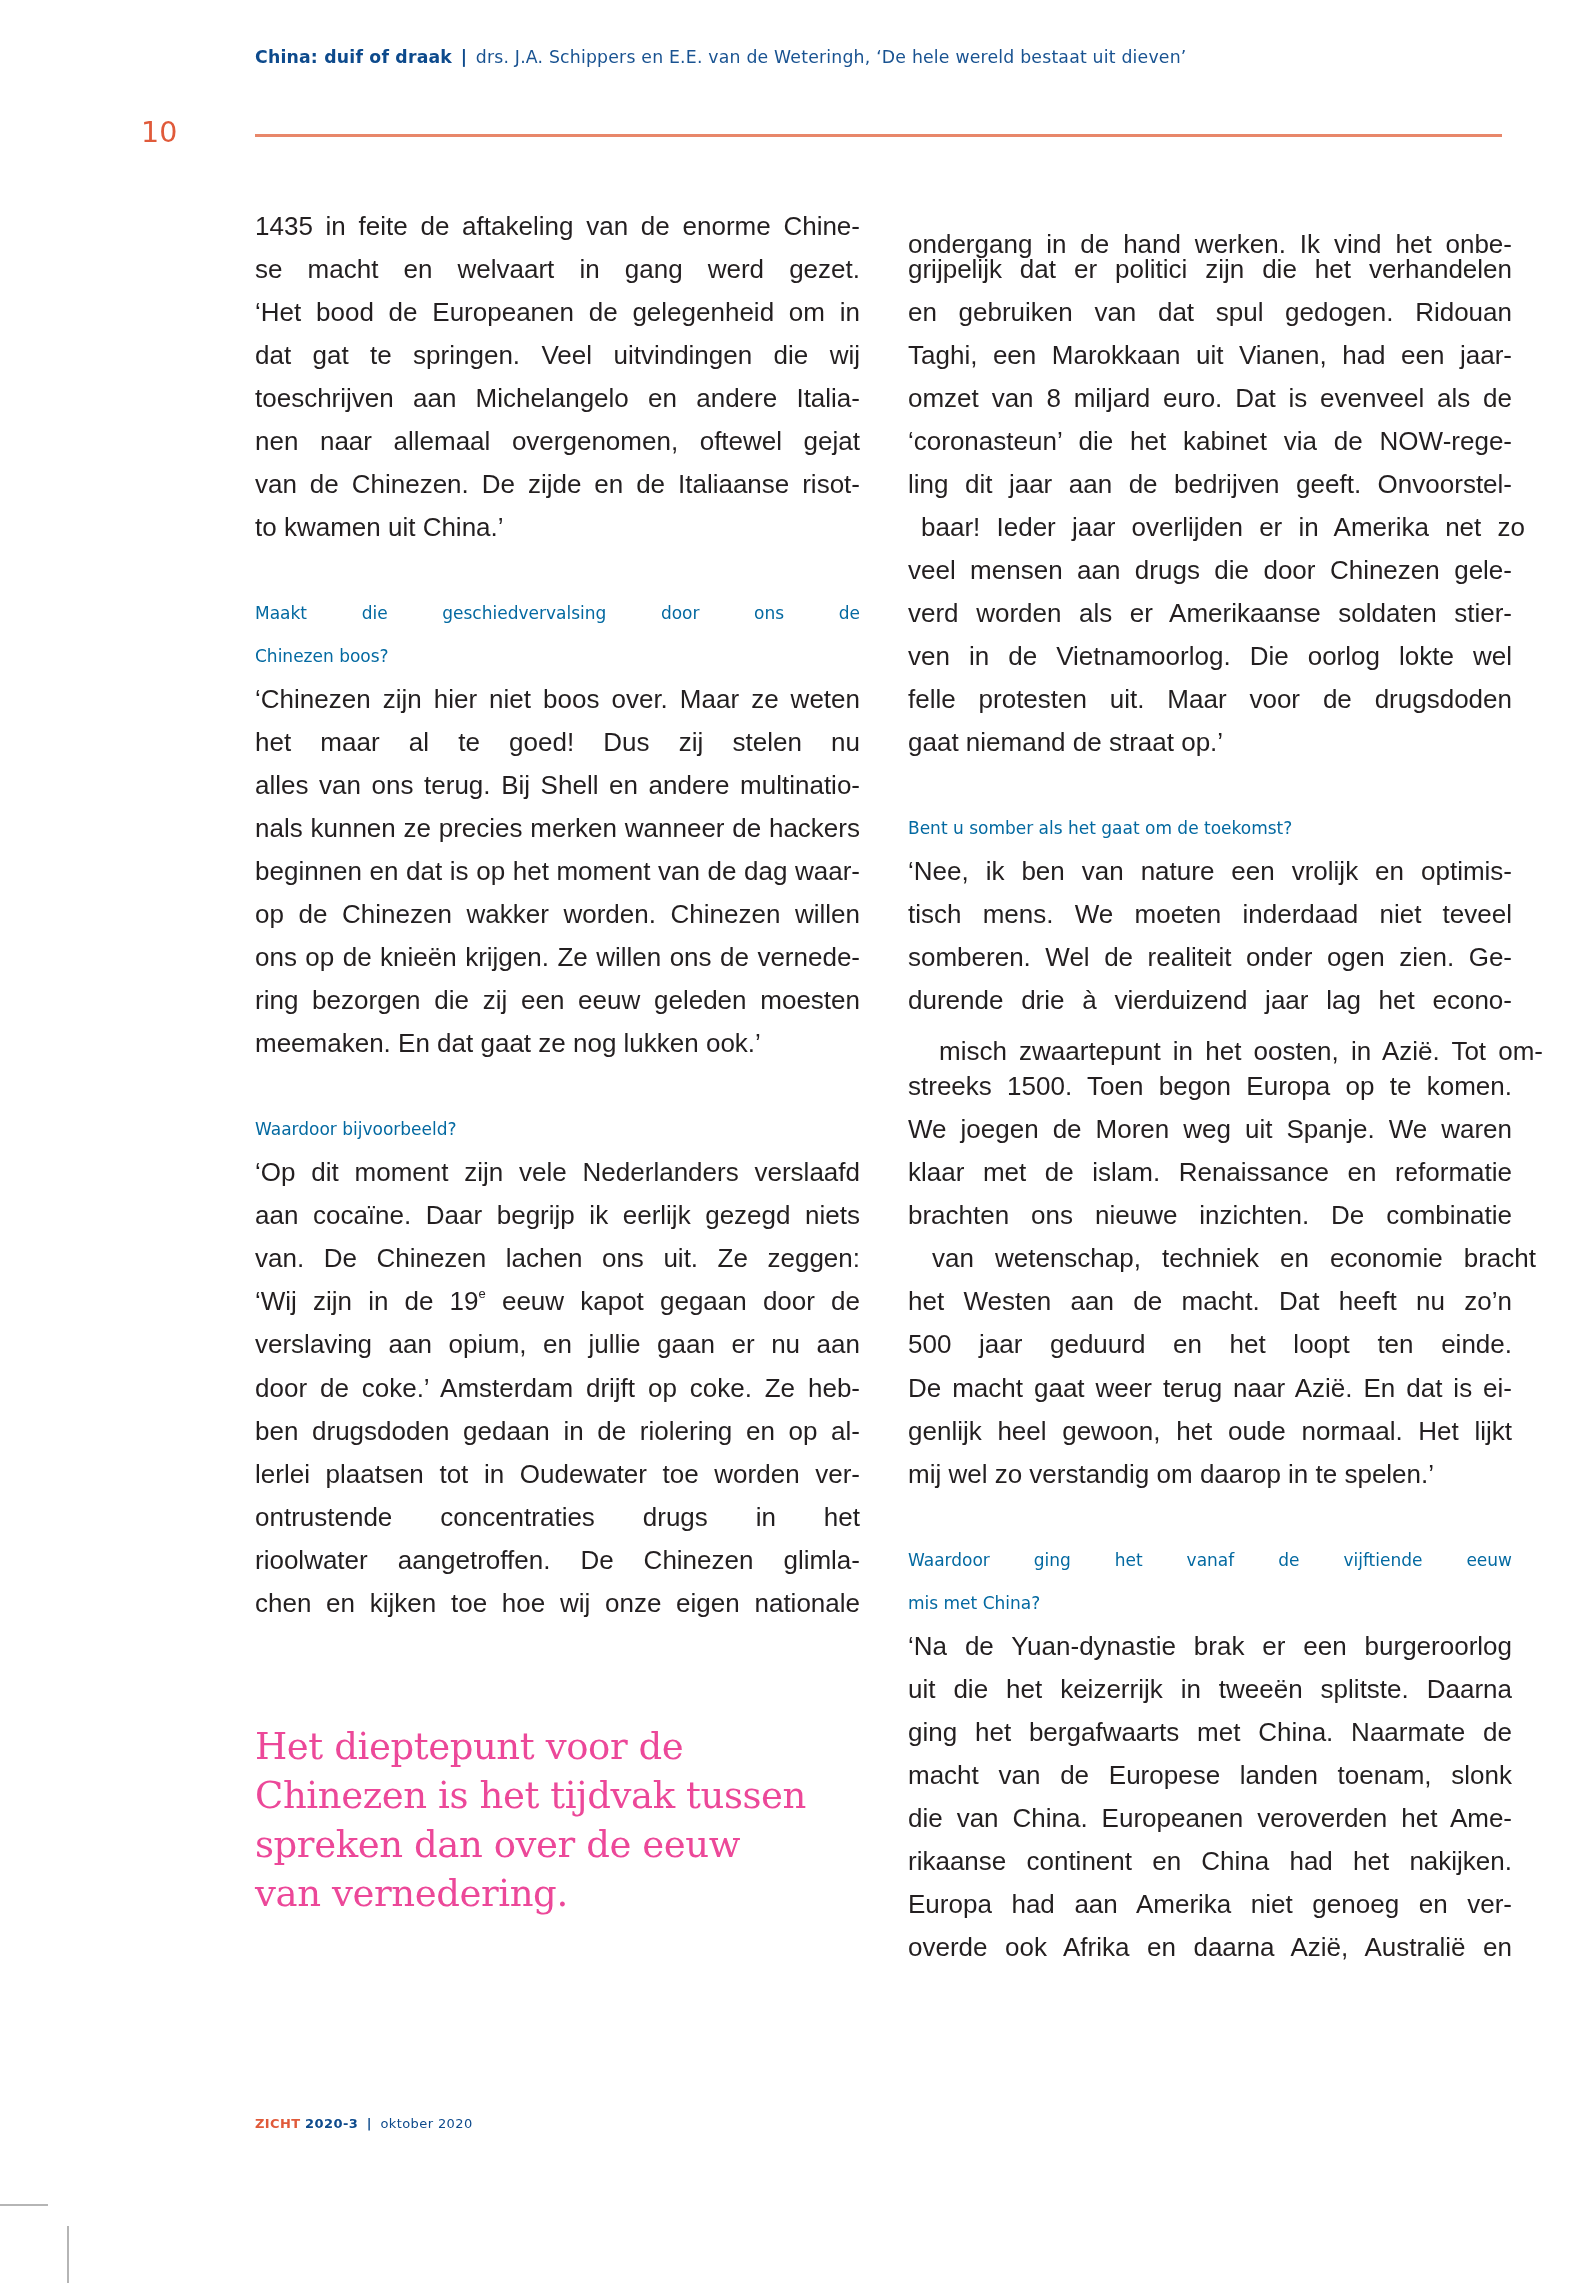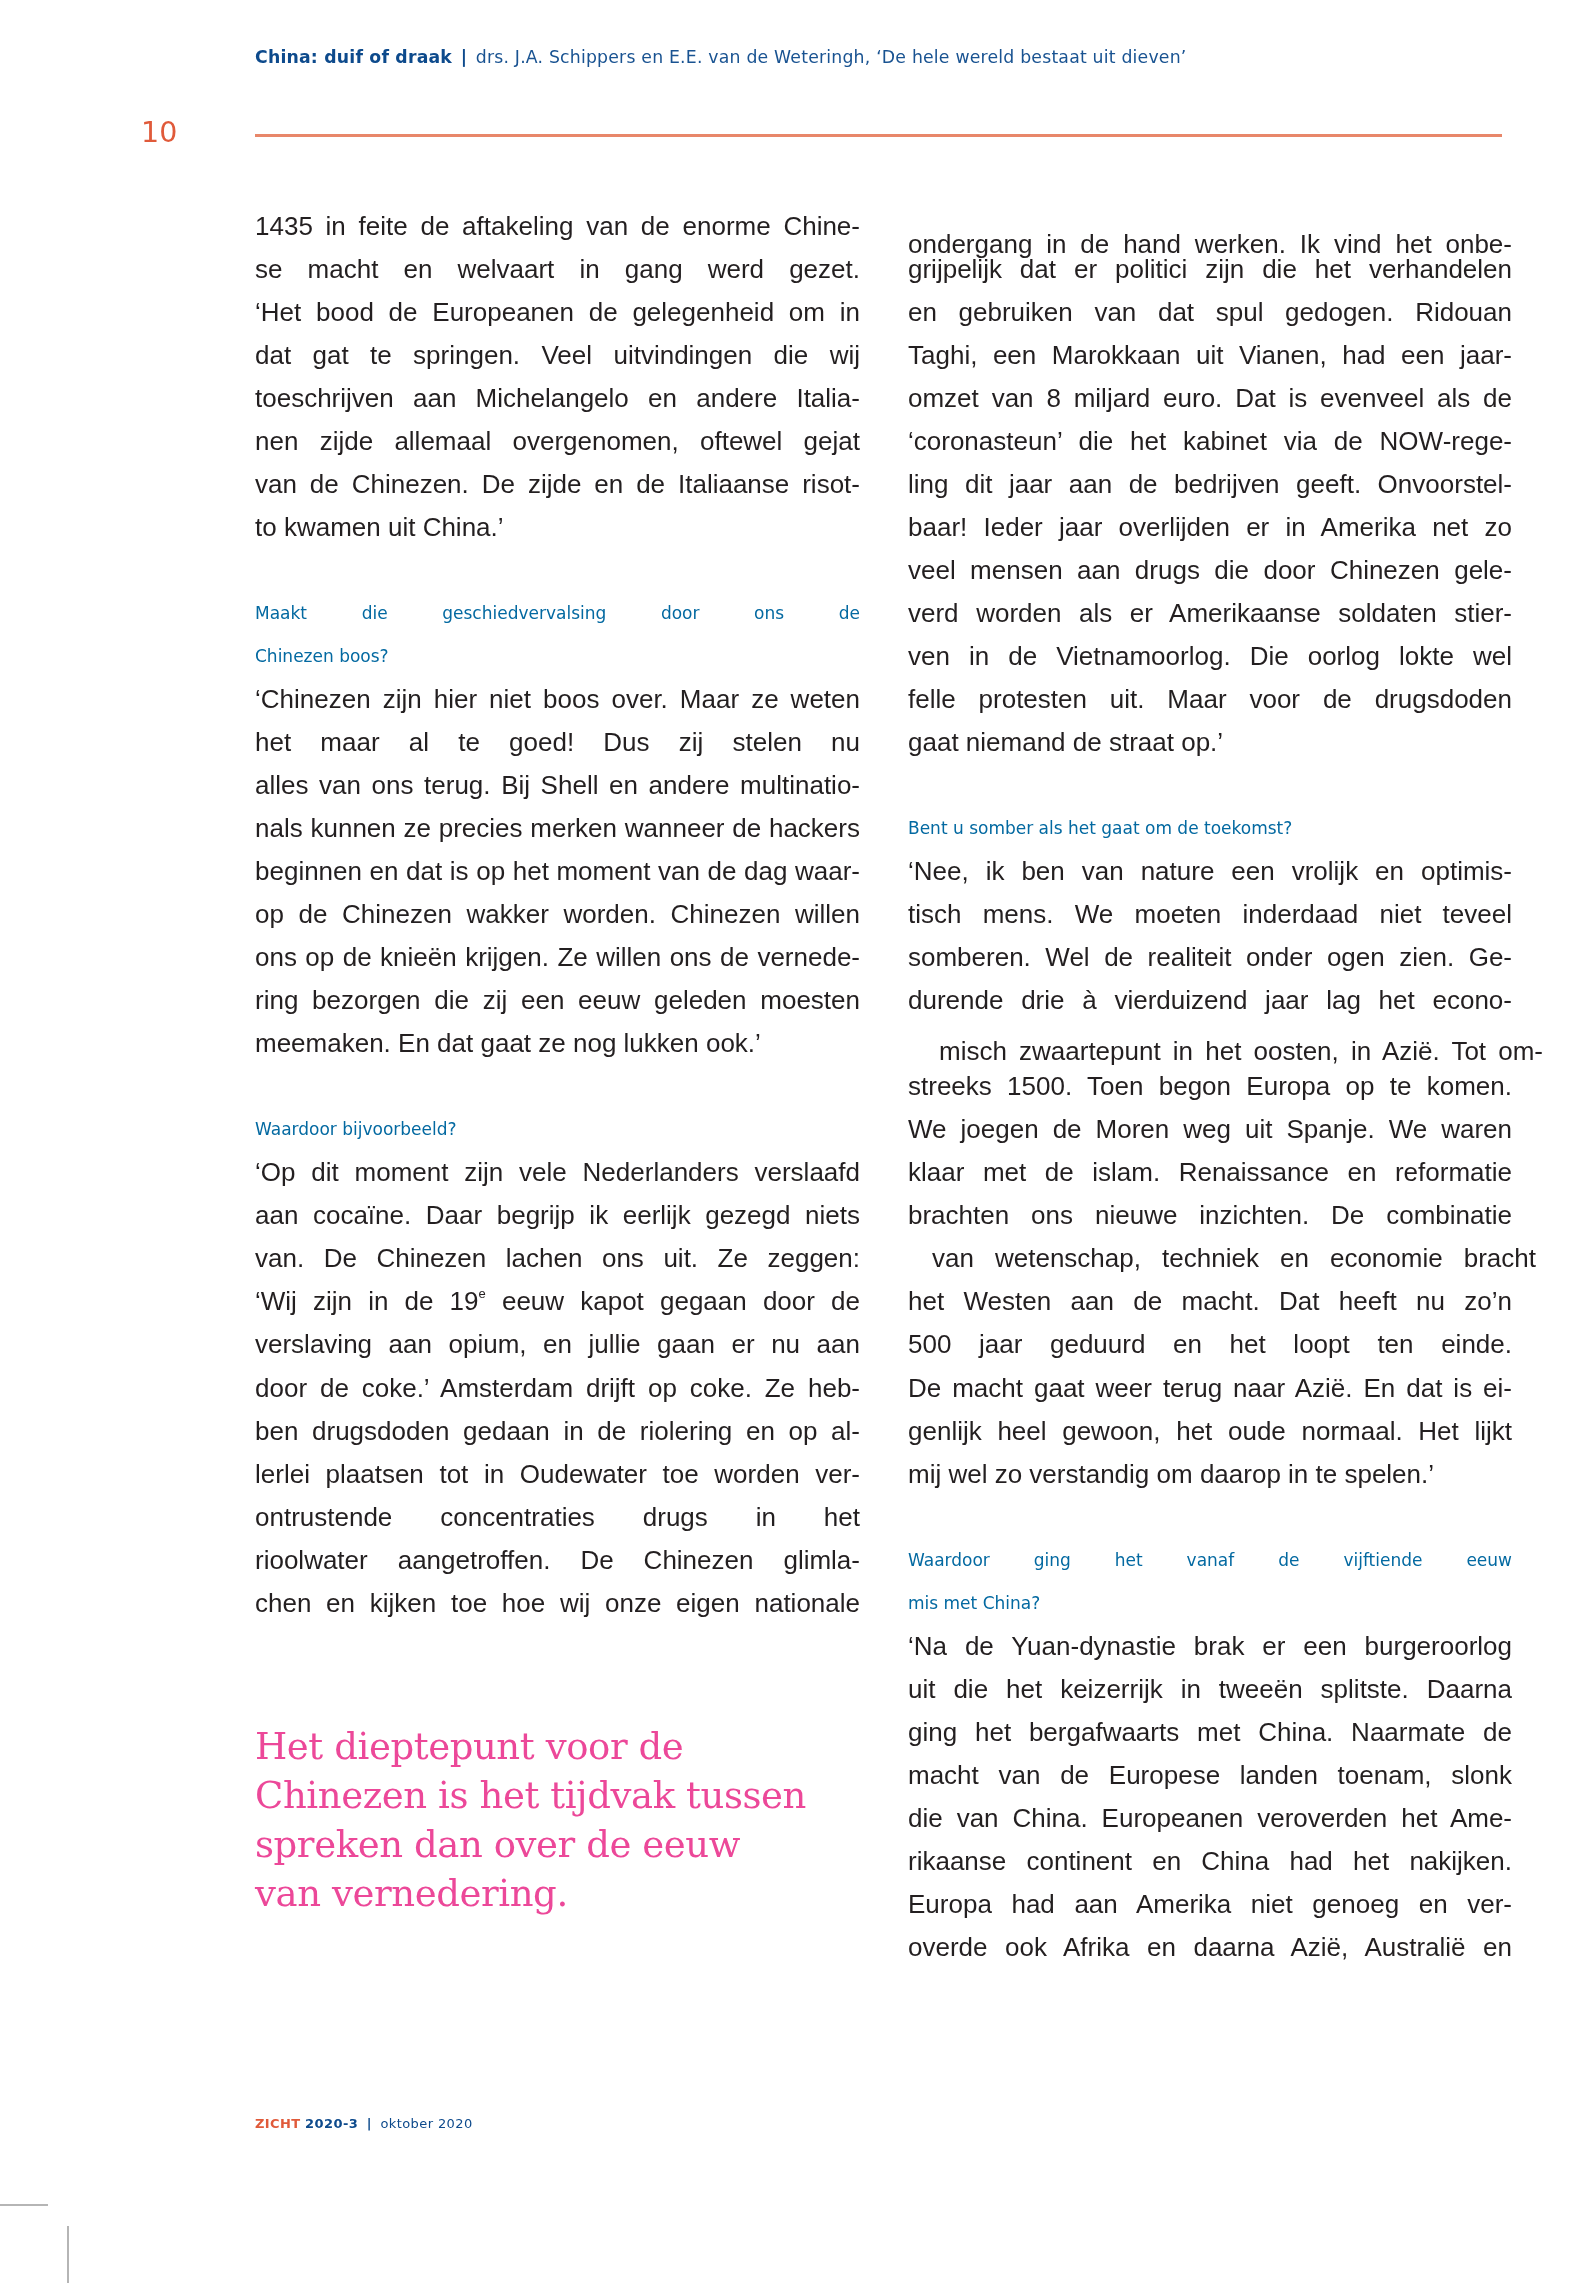--- a/index.html
+++ b/index.html
@@ -49,21 +49,21 @@
 </div>
 <div class="abs page-number">10</div>
 <div class="abs head-rule"></div>
 
 <div class="column col-left" id="col-left" style="top: 205px;">
     <div class="line j" style="top: 0px; height: 43px;">1435 in feite de aftakeling van de enorme Chine-</div>
     <div class="line j" style="top: 43px; height: 43px;">se macht en welvaart in gang werd gezet.</div>
     <div class="line j" style="top: 86px; height: 43px;">‘Het bood de Europeanen de gelegenheid om in</div>
     <div class="line j" style="top: 129px; height: 43px;">dat gat te springen. Veel uitvindingen die wij</div>
     <div class="line j" style="top: 172px; height: 43px;">toeschrijven aan Michelangelo en andere Italia-</div>
-    <div class="line j" style="top: 215px; height: 43px;">nen zijde allemaal overgenomen, oftewel gejat</div>
+    <div class="line j" style="top: 215px; height: 43px;">nen naar allemaal overgenomen, oftewel gejat</div>
     <div class="line j" style="top: 258px; height: 43px;">van de Chinezen. De zijde en de Italiaanse risot-</div>
     <div class="line" style="top: 301px;">to kwamen uit China.’</div>
     <div class="line h j" style="top: 387px; height: 43px;">Maakt die geschiedvervalsing door ons de</div>
     <div class="line h" style="top: 430px;">Chinezen boos?</div>
     <div class="line j" style="top: 473px; height: 43px;">‘Chinezen zijn hier niet boos over. Maar ze weten</div>
     <div class="line j" style="top: 516px; height: 43px;">het maar al te goed! Dus zij stelen nu meedogenloos</div>
     <div class="line j" style="top: 559px; height: 43px;">alles van ons terug. Bij Shell en andere multinatio-</div>
     <div class="line j" style="top: 602px; height: 43px;">nals kunnen ze precies merken wanneer de hackers</div>
     <div class="line j" style="top: 645px; height: 43px;">beginnen en dat is op het moment van de dag waar-</div>
     <div class="line j" style="top: 688px; height: 43px;">op de Chinezen wakker worden. Chinezen willen</div>
@@ -84,21 +84,21 @@
     <div class="line j" style="top: 1377px; height: 43px;">chen en kijken toe hoe wij onze eigen nationale</div>
   </div>
 <div class="column col-right" id="col-right" style="top: 205px;">
     <div class="line j" style="top: 18px; height: 43px;">ondergang in de hand werken. Ik vind het onbe-</div>
     <div class="line j" style="top: 43px; height: 43px;">grijpelijk dat er politici zijn die het verhandelen</div>
     <div class="line j" style="top: 86px; height: 43px;">en gebruiken van dat spul gedogen. Ridouan</div>
     <div class="line j" style="top: 129px; height: 43px;">Taghi, een Marokkaan uit Vianen, had een jaar-</div>
     <div class="line j" style="top: 172px; height: 43px;">omzet van 8 miljard euro. Dat is evenveel als de</div>
     <div class="line j" style="top: 215px; height: 43px;">‘coronasteun’ die het kabinet via de NOW-rege-</div>
     <div class="line j" style="top: 258px; height: 43px;">ling dit jaar aan de bedrijven geeft. Onvoorstel-</div>
-    <div class="line j" style="top: 301px; height: 43px;">baar! Ieder jaar overlijden er in Amerika net zo</div>
+    <div class="line j" style="top: 301px; height: 43px; margin-left: 13px;">baar! Ieder jaar overlijden er in Amerika net zo</div>
     <div class="line j" style="top: 344px; height: 43px;">veel mensen aan drugs die door Chinezen gele-</div>
     <div class="line j" style="top: 387px; height: 43px;">verd worden als er Amerikaanse soldaten stier-</div>
     <div class="line j" style="top: 430px; height: 43px;">ven in de Vietnamoorlog. Die oorlog lokte wel</div>
     <div class="line j" style="top: 473px; height: 43px;">felle protesten uit. Maar voor de drugsdoden</div>
     <div class="line" style="top: 516px;">gaat niemand de straat op.’</div>
     <div class="line h" style="top: 602px;">Bent u somber als het gaat om de toekomst?</div>
     <div class="line j" style="top: 645px; height: 43px;">‘Nee, ik ben van nature een vrolijk en optimis-</div>
     <div class="line j" style="top: 688px; height: 43px;">tisch mens. We moeten inderdaad niet teveel</div>
     <div class="line j" style="top: 731px; height: 43px;">somberen. Wel de realiteit onder ogen zien. Ge-</div>
     <div class="line j" style="top: 774px; height: 43px;">durende drie à vierduizend jaar lag het econo-</div>

